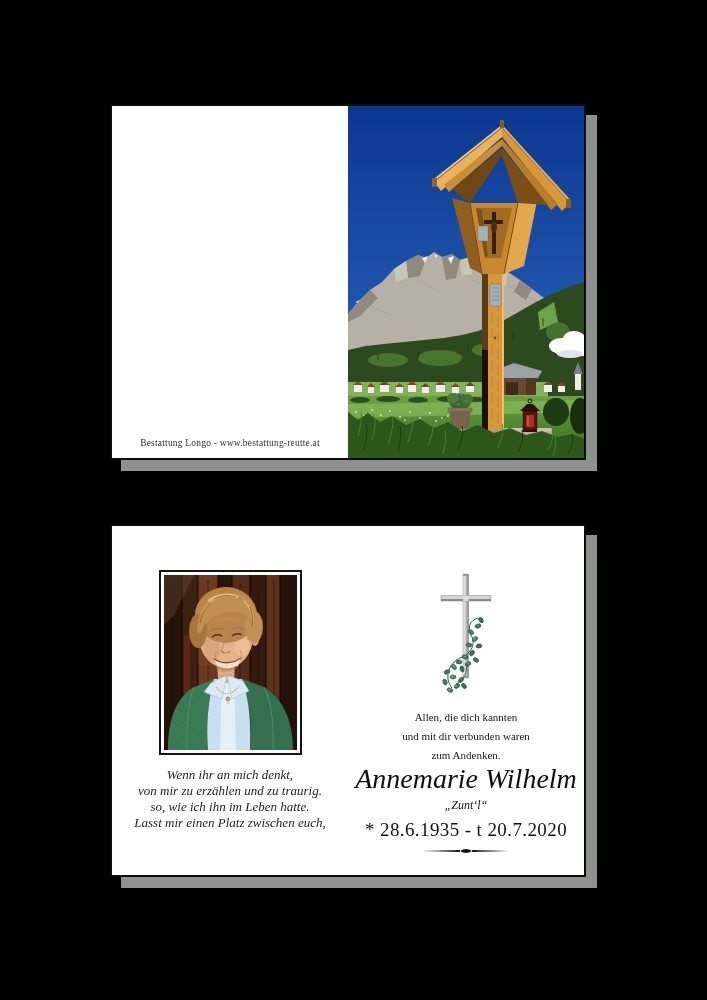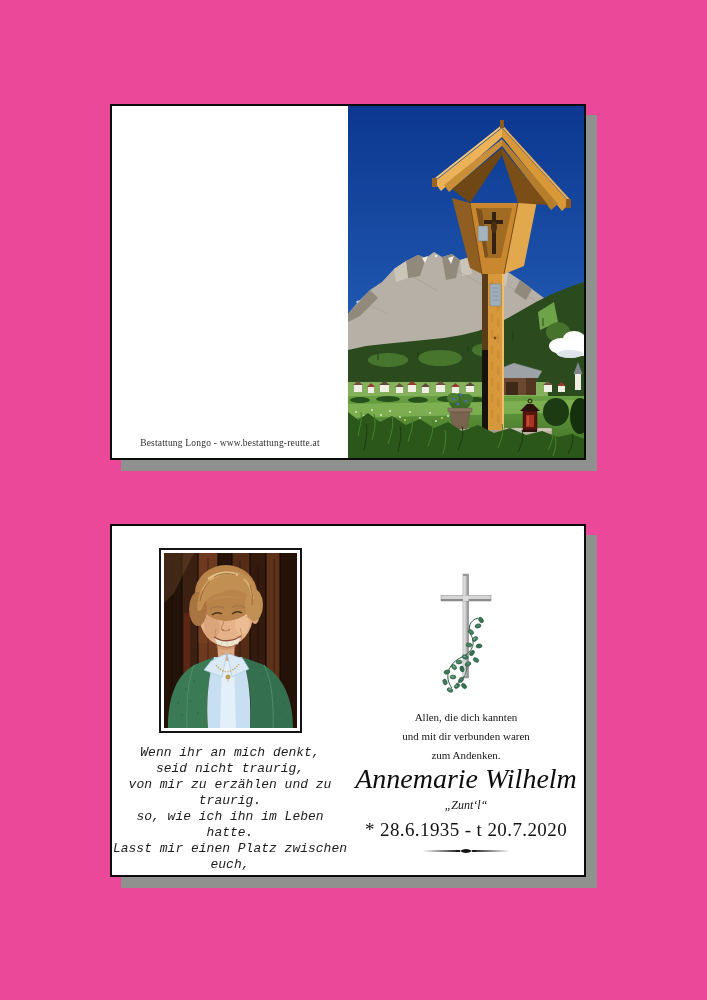--- a/index.html
+++ b/index.html
@@ -2,36 +2,36 @@
 <html><head>
 <meta charset="utf-8">
 <title>Memorial Card Preview</title>
 <style>
   html,body { margin:0; padding:0; }
   body {
     width:707px; height:1000px;
     background:#FEFEBB;
     font-family:"Liberation Serif","DejaVu Serif",serif;
   }
-  .page { position:relative; width:707px; height:1000px; background:#ec4899; overflow:hidden; }
+  .page { position:relative; width:707px; height:1000px; background:#000000; overflow:hidden; }
   .card {
     position:absolute; background:#FFFFFF;
     border:2px solid #0B0B0B;
     box-shadow:11px 11px 0 #8F918F;
     display:flex; box-sizing:border-box;
   }
   .top-card    { left:110px; top:104px; width:476px; height:356px; }
   .bottom-card { left:110px; top:524px; width:476px; height:353px; }
   .half { width:50%; height:100%; position:relative; box-sizing:border-box; }
   .brand {
     position:absolute; left:0; right:0; bottom:10px;
     text-align:center; font-size:9.5px; letter-spacing:0.2px; color:#2E2E2E;
   }
   .photo-half svg { display:block; width:100%; height:100%; }
-  .left-col  { padding-top:22px; display:flex; flex-direction:column; align-items:center;font-family:Liberation Mono, monospace; }
+  .left-col  { padding-top:44px; display:flex; flex-direction:column; align-items:center; }
   .right-col { padding-top:42px; display:flex; flex-direction:column; align-items:center; text-align:center; }
   .portrait-frame { border:2px solid #141414; background:#FFFFFF; padding:3px; line-height:0; }
   .portrait-frame svg { display:block; }
   .poem { margin-top:12px; font-style:italic; font-size:13px; line-height:16px; text-align:center; color:#1C1C1C; }
   .cross-svg { width:64px; height:140px; }
   .dedication { font-size:11px; line-height:19px; color:#161616; }
   .name     { font-size:28px; line-height:28px; font-style:italic; color:#0D0D0D; white-space:nowrap; }
   .nickname { margin-top:2px; font-size:12px; line-height:20px; font-style:italic; color:#111111; }
   .dates    { margin-top:4px; font-size:19px; line-height:22px; letter-spacing:0.4px; color:#111111; }
   .divider-svg { margin-top:4px; width:96px; height:12px; }
@@ -329,21 +329,20 @@
             <path d="M50,84 Q63,91 77,83 L74,91 Q63,97 53,91 Z" fill="#EFE6D2" stroke="#C7B494" stroke-width="0.3"></path>
             <path d="M58,87 L58,92 M63,89 L63,94 M68,88 L68,92" stroke="#C7B494" stroke-width="0.4"></path>
             <path d="M50,84 Q63,92 77,83" stroke="#8E4F3A" stroke-width="1.3" fill="none"></path>
             <path d="M54,92 Q64,97 73,91" stroke="#B06A4E" stroke-width="1" fill="none"></path>
             <path d="M57,100 Q62,103 68,100" stroke="#C08A62" stroke-width="0.8" fill="none" opacity="0.7"></path>
           </g>
         </svg>
       </div>
       <div class="poem">
         <div>Wenn ihr an mich denkt,</div>
-        <div>seid nicht traurig,</div>
         <div>von mir zu erzählen und zu traurig.</div>
         <div>so, wie ich ihn im Leben hatte.</div>
         <div>Lasst mir einen Platz zwischen euch,</div>
       </div>
     </div>
 
     <div class="half right-col">
       <svg class="cross-svg" viewBox="0 0 64 140">
         <rect x="29" y="6" width="5.5" height="104" fill="url(#crossV)" stroke="#6E6E6E" stroke-width="0.4"></rect>
         <rect x="7" y="27.5" width="50" height="5.5" fill="#D5D5D5" stroke="#6E6E6E" stroke-width="0.4"></rect>

